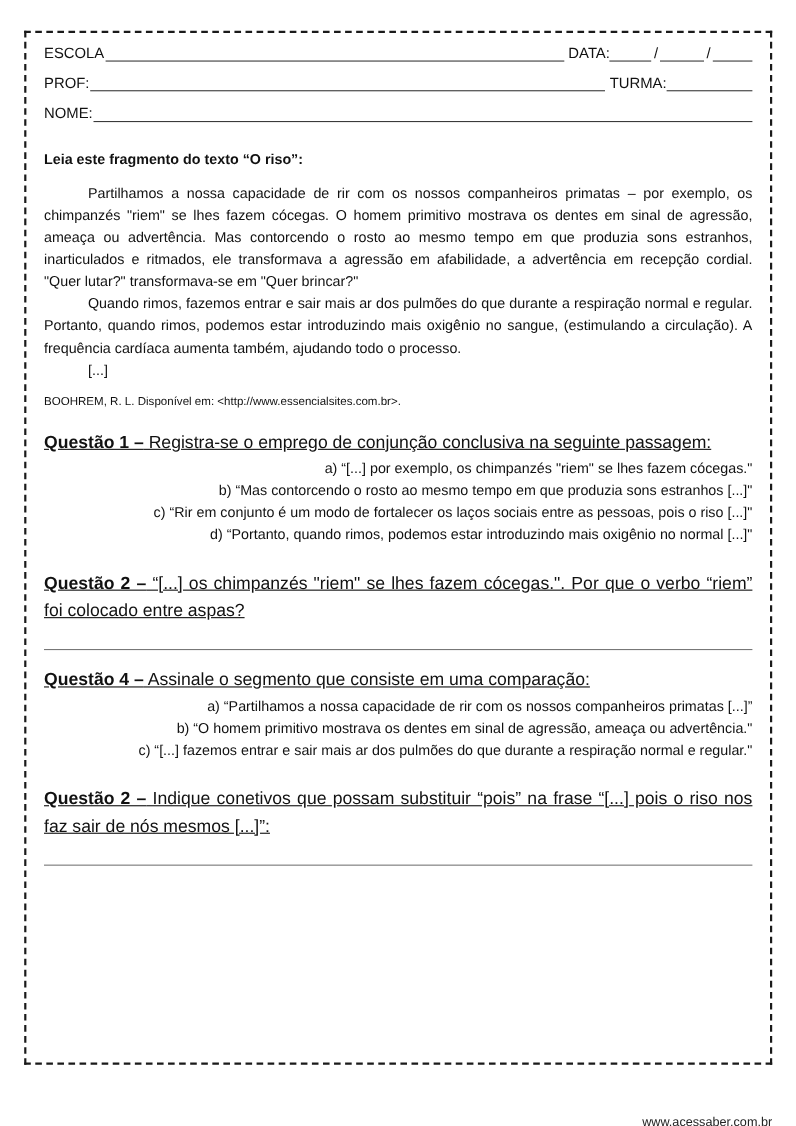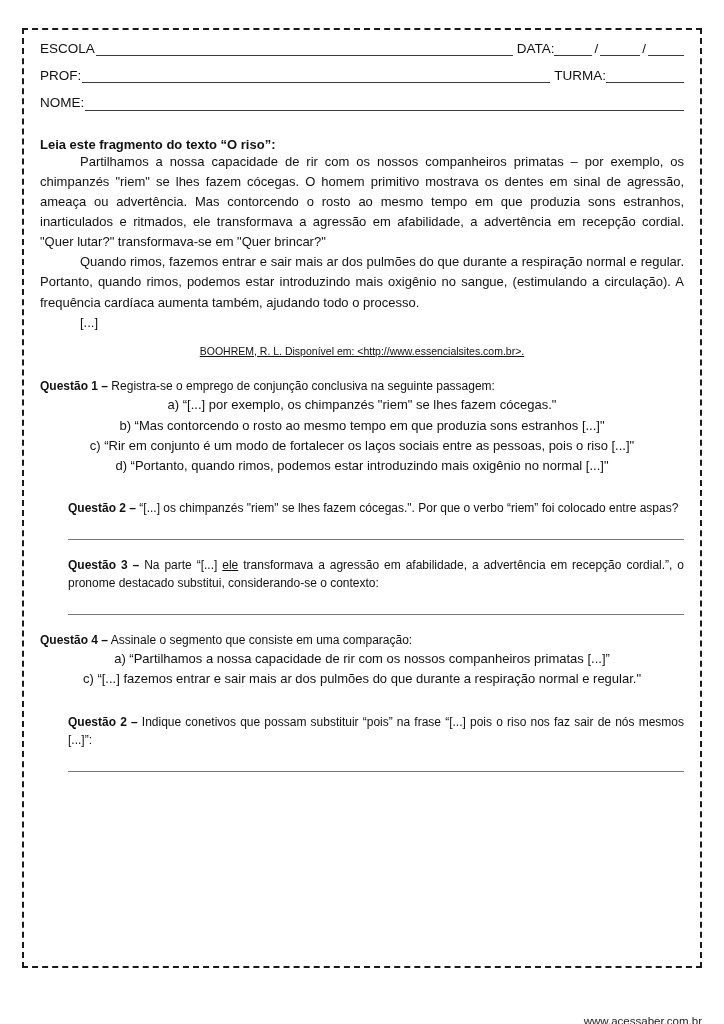--- a/index.html
+++ b/index.html
@@ -55,55 +55,56 @@
   .fill-fixed-3 { flex: 0 0 36px; border-bottom: 1px solid #3a3a3a; height: 13px; }
   .fill-turma  { flex: 0 0 78px; border-bottom: 1px solid #3a3a3a; height: 13px; }
   .slash { flex: 0 0 auto; padding: 0 2px; }
   .gapL { padding-left: 4px; }
 
   
   .lead {
     font-size: 13px;
     font-weight: bold;
     margin-top: 26px;
+    margin-bottom: 14px;
   }
   .para {
     font-size: 13px;
     text-align: justify;
     line-height: 1.55;
     text-indent: 40px;
     margin: 0 0 0 0;
   }
   .ellipsis-line {
     font-size: 13px;
     line-height: 1.55;
     text-indent: 40px;
   }
   .source {
     font-size: 10.5px;
-    text-align: center;
+    text-align: left;
     margin-top: 12px;
     margin-bottom: 20px;
-    text-decoration: underline;
   }
 
   
   .q {
-    font-size: 12px;
+    font-size: 16px;
     line-height: 1.55;
     text-align: justify;
     margin-bottom: 0;
+    text-decoration: underline;
   }
   .q-head { font-weight: bold; }
   .opt {
     font-size: 13px;
     line-height: 1.55;
-    text-align: center;
-  }
-  .qblock { margin-bottom: 16px; margin-left: 28px; }
+    text-align: right;
+  }
+  .qblock { margin-bottom: 16px; }
   .qblock-tight { margin-bottom: 13px; }
 
   .answer-line {
     border-bottom: 1.6px solid #777777;
     height: 0;
     margin-top: 21px;
     margin-bottom: 4px;
   }
   .spacer-sm { height: 10px; }
 
@@ -172,32 +173,27 @@
 
     <div class="spacer-sm"></div>
 
     <div class="qblock">
       <div class="q">
         <span class="q-head">Questão 2 –</span><span> “[...] os chimpanzés "riem" se lhes fazem cócegas.". Por que o verbo “riem” foi colocado entre aspas?</span>
       </div>
       <div class="answer-line"></div>
     </div>
 
-    <div class="qblock">
-      <div class="q">
-        <span class="q-head">Questão 3 –</span><span> Na parte “[...] </span><u class="hl">ele</u><span> transformava a agressão em afabilidade, a advertência em recepção cordial.”, o pronome destacado substitui, considerando-se o contexto:</span>
-      </div>
-      <div class="answer-line"></div>
-    </div>
 
     <div class="qblock-tight">
       <div class="q">
         <span class="q-head">Questão 4 –</span><span> Assinale o segmento que consiste em uma comparação:</span>
       </div>
       <div class="opt">a) “Partilhamos a nossa capacidade de rir com os nossos companheiros primatas [...]”</div>
+      <div class="opt">b) “O homem primitivo mostrava os dentes em sinal de agressão, ameaça ou advertência."</div>
       <div class="opt">c) “[...] fazemos entrar e sair mais ar dos pulmões do que durante a respiração normal e regular."</div>
     </div>
 
     <div class="spacer-sm"></div>
 
     <div class="qblock">
       <div class="q">
         <span class="q-head">Questão 2 –</span><span> Indique conetivos que possam substituir “pois” na frase “[...] pois o riso nos faz sair de nós mesmos [...]”:</span>
       </div>
       <div class="answer-line"></div>

